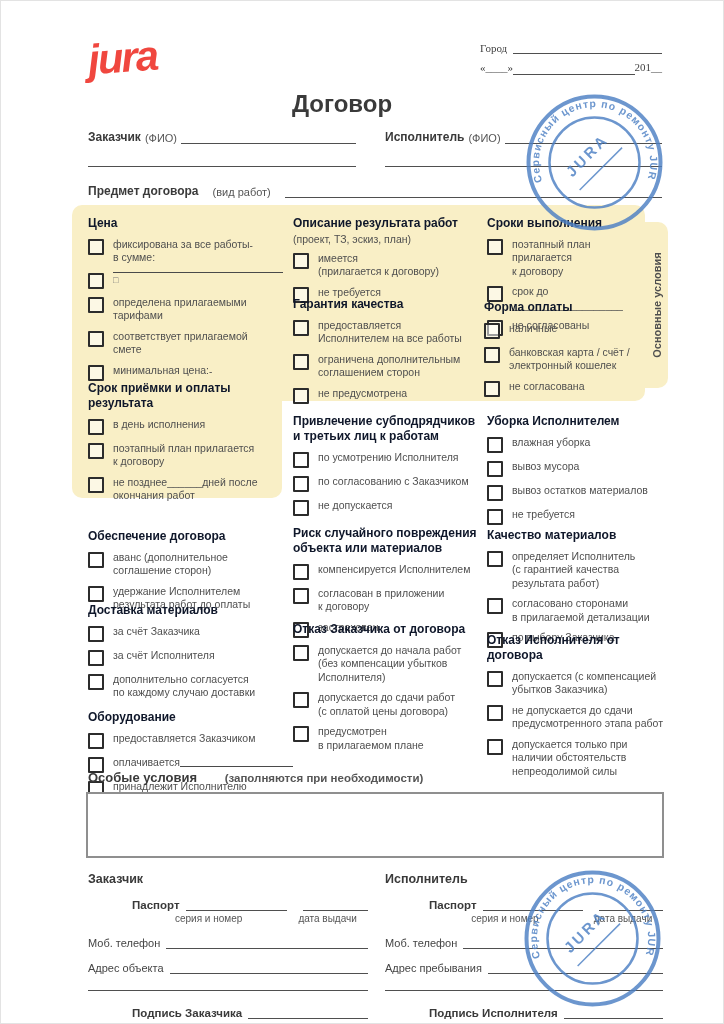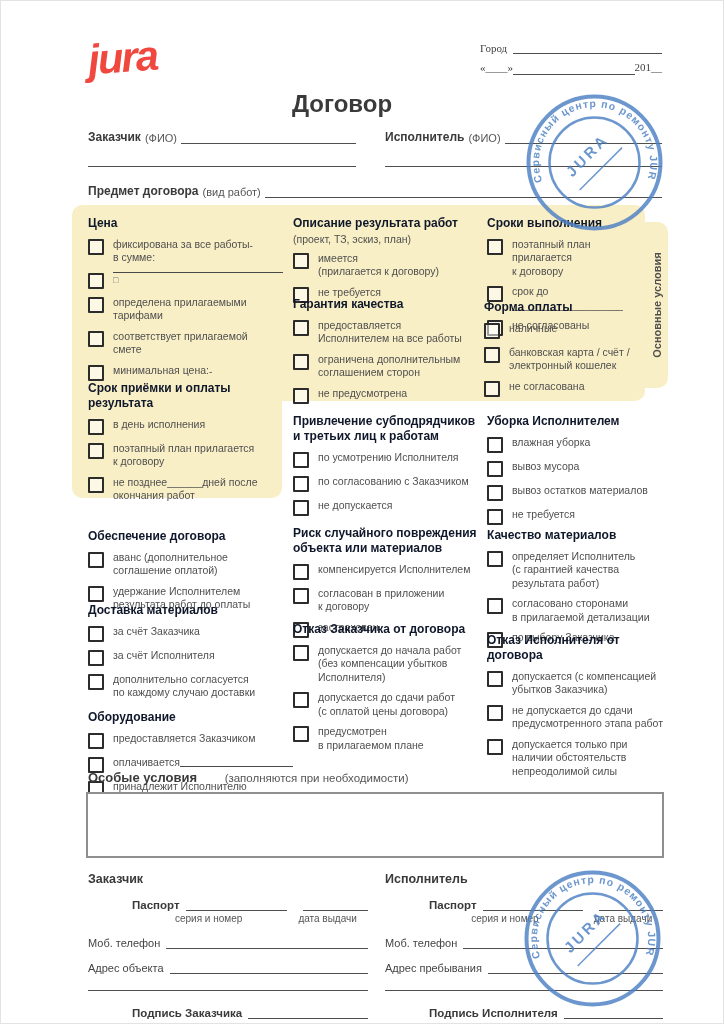--- a/index.html
+++ b/index.html
@@ -48,21 +48,21 @@
   .item{display:flex;margin-bottom:7px;}
   .cb{width:12px;height:12px;border:2px solid #2c2c2c;border-radius:1px;background:rgba(255,255,255,.55);
       flex:none;margin-right:9px;margin-top:1px;}
   .lblwrap{display:flex;flex-direction:row;flex:1;min-width:0;}
   .lbl{font-size:10.5px;color:var(--txt);white-space:pre-line;line-height:1.28;}
   .lbl.rule-top{border-top:1.5px solid #4a4a4a;width:100%;padding-top:3px;font-size:9px;line-height:1;color:#777;}
   .rule-bottom{display:block;border-bottom:1.5px solid #4a4a4a;width:130px;height:10px;margin-bottom:2px;}
   .item-after{font-size:10px;color:#555;margin-top:3px;line-height:1;}
   
   .special-head{font-size:13px;}
-  .special-head .hint{font-weight:normal;font-size:11.5px;color:#555;padding-left:24px;}
+  .special-head .hint{font-weight:bold;font-size:11.5px;color:#555;padding-left:24px;}
   .special-box{border:2px solid #8f8f8f;background:#fff;}
   
   .party{font-size:11px;color:#444;}
   .party-title{font-size:12.5px;font-weight:bold;color:var(--ink);}
   .prow{display:flex;align-items:flex-end;margin-top:11px;}
   .prow .plabel{margin-right:6px;white-space:nowrap;}
   .prow .plabel.bold{font-size:11.5px;color:var(--ink);padding-left:44px;}
   .fl-a{flex:1.55;margin-right:16px;}
   .fl-b{flex:1;}
   .phints{display:flex;margin-left:58px;margin-top:2px;font-size:10px;color:#555;}
@@ -104,21 +104,21 @@
     <span class="fl"></span>
   </div>
   <div class="abs fiorow" style="left:385px;top:130px;width:277px;">
     <span class="lab bold">Исполнитель</span>
     <span class="hint">(ФИО)</span>
     <span class="fl"></span>
   </div>
   <div class="abs fullline" style="left:88px;top:152px;width:268px;height:14px;"></div>
   <div class="abs fullline" style="left:385px;top:152px;width:277px;height:14px;"></div>
 
-  <div class="abs fiorow" style="left:88px;top:184px;width:574px;">
+  <div class="abs fiorow" style="left:88px;top:184px;width:574px;gap:10px;">
     <span class="lab bold">Предмет договора</span>
     <span class="hint">(вид работ)</span>
     <span class="fl"></span>
   </div>
 
   <div class="abs y-main" style="left:72px;top:205px;width:573px;height:196px;"></div>
   <div class="abs y-ext" style="left:72px;top:401px;width:210px;height:97px;"></div>
   <div class="abs y-tab" style="left:645px;top:222px;width:23px;height:166px;">
     <span class="vt">Основные условия</span>
   </div>
@@ -338,21 +338,21 @@
       </div>
     </div>
 
   <div class="col" style="left:88px;top:529px;width:205px;">
       <div class="section">
         <div class="section-title">Обеспечение договора</div>
         <div class="item">
           <span class="cb"></span>
           <span class="lblwrap">
             <span class="lbl">аванс (дополнительное
-соглашение оплатой)</span>
+соглашение сторон)</span>
           </span>
         </div>
         <div class="item">
           <span class="cb"></span>
           <span class="lblwrap">
             <span class="lbl">удержание Исполнителем
 результата работ до оплаты</span>
           </span>
         </div>
       </div>

